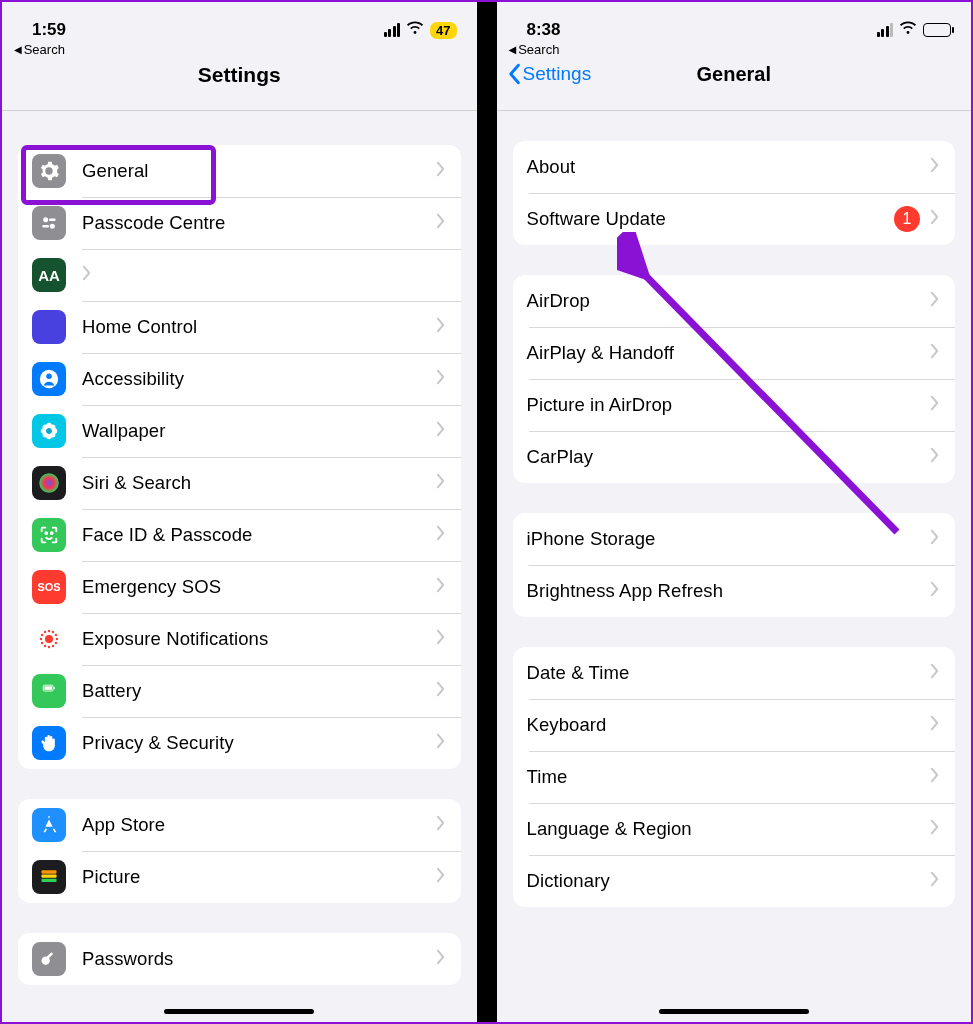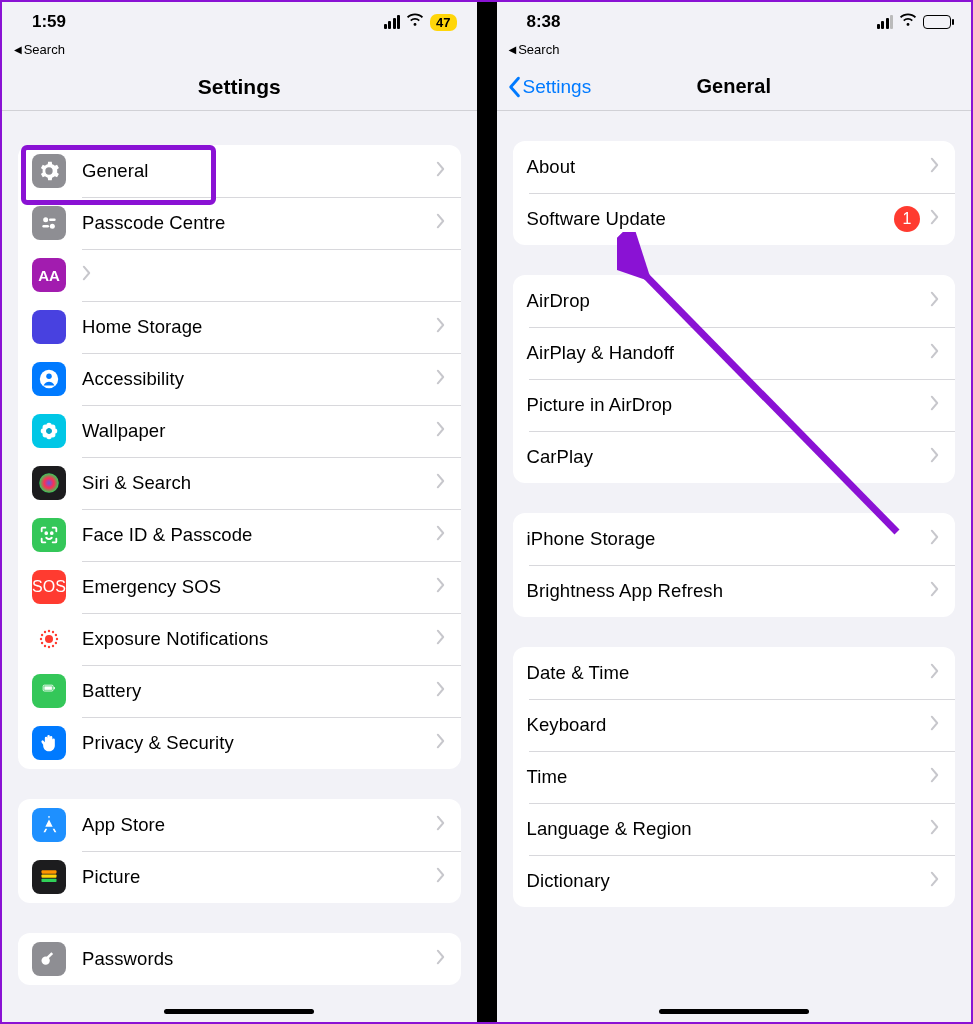--- a/index.html
+++ b/index.html
@@ -18,21 +18,21 @@
     overflow: hidden;
   }
   .divider {
     width: 20px;
     background: #000;
   }
   
   .status-bar {
     display: flex;
     justify-content: space-between;
-    align-items: flex-start;
+    align-items: flex-end;
     padding: 10px 20px 0 30px;
     height: 38px;
     font-size: 17px;
     font-weight: 600;
   }
   .status-icons { display: flex; align-items: center; gap: 6px; }
   .signal-bars { display: flex; align-items: flex-end; gap: 1.5px; }
   .signal-bars span { width: 3px; background: #000; border-radius: 1px; }
   .signal-bars span:nth-child(1){height:5px}.signal-bars span:nth-child(2){height:8px}
   .signal-bars span:nth-child(3){height:11px}.signal-bars span:nth-child(4){height:14px}
@@ -46,21 +46,21 @@
   }
   .battery-full::after{content:"";position:absolute;right:-4px;top:3px;width:2px;height:6px;background:#000;border-radius:1px;}
   .battery-full .fill{background:#000;height:100%;width:90%;border-radius:2px;}
   
   .breadcrumb {
     display:flex;align-items:center;gap:2px;padding:2px 12px 6px 12px;font-size:13px;
   }
   .breadcrumb .tri { font-size:10px; }
   
   .header {
-    display:flex;align-items:center;justify-content:center;position:relative;
+    display:flex;align-items:flex-start;justify-content:center;position:relative;
     height:48px;border-bottom:0.5px solid #d1d1d6;
   }
   .header .title{font-size:21px;font-weight:700;}
   .header.center .title{font-size:20px;font-weight:600;}
   .header .back-link{
     position:absolute;left:10px;display:flex;align-items:center;gap:2px;
     color:#007aff;font-size:19px;
   }
   .header .back-link svg{width:14px;height:22px;}
   
@@ -163,36 +163,36 @@
                 <rect x="4" y="14.5" width="8" height="3" rx="1.5" fill="#fff"></rect>
               </svg>
             </span>
           </span>
           <span class="label">Passcode Centre</span>
           <span class="chev"><svg viewBox="0 0 10 16">
               <path d="M2 1l6 7-6 7" stroke="#c7c7cc" stroke-width="2.2" fill="none" stroke-linecap="round" stroke-linejoin="round"></path>
             </svg></span>
         </div>
         <div class="row">
-          <span class="icon" style="background:#a21caf">
+          <span class="icon" style="background:#14532d">
             <span class="svg-center">
               <span style="font-size:15px;font-weight:700">AA</span>
             </span>
           </span>
           <span class="chev"><svg viewBox="0 0 10 16">
               <path d="M2 1l6 7-6 7" stroke="#c7c7cc" stroke-width="2.2" fill="none" stroke-linecap="round" stroke-linejoin="round"></path>
             </svg></span>
         </div>
         <div class="row">
           <span class="icon" style="background:#4841e0">
             <span class="svg-center">
               <div class="grid"><span style="background:#ff453a"></span><span style="background:#ff9f0a"></span><span style="background:#ffd60a"></span><span style="background:#30d158"></span><span style="background:#64d2ff"></span><span style="background:#5e5ce6"></span><span style="background:#bf5af2"></span><span style="background:#ff375f"></span><span style="background:#ff453a"></span><span style="background:#ff9f0a"></span><span style="background:#30d158"></span><span style="background:#64d2ff"></span></div>
             </span>
           </span>
-          <span class="label">Home Storage</span>
+          <span class="label">Home Control</span>
           <span class="chev"><svg viewBox="0 0 10 16">
               <path d="M2 1l6 7-6 7" stroke="#c7c7cc" stroke-width="2.2" fill="none" stroke-linecap="round" stroke-linejoin="round"></path>
             </svg></span>
         </div>
         <div class="row">
           <span class="icon" style="background:#007aff">
             <span class="svg-center">
               <svg viewBox="0 0 24 24" width="22" height="22">
                 <circle cx="12" cy="12" r="10" fill="#fff"></circle>
                 <circle cx="12" cy="9" r="3" fill="#007aff"></circle>
@@ -260,21 +260,21 @@
             </span>
           </span>
           <span class="label">Face ID &amp; Passcode</span>
           <span class="chev"><svg viewBox="0 0 10 16">
               <path d="M2 1l6 7-6 7" stroke="#c7c7cc" stroke-width="2.2" fill="none" stroke-linecap="round" stroke-linejoin="round"></path>
             </svg></span>
         </div>
         <div class="row">
           <span class="icon" style="background:#ff3b30">
             <span class="svg-center">
-              <span style="font-size:16px;font-weight:400">SOS</span>
+              <span style="font-size:11px;font-weight:700">SOS</span>
             </span>
           </span>
           <span class="label">Emergency SOS</span>
           <span class="chev"><svg viewBox="0 0 10 16">
               <path d="M2 1l6 7-6 7" stroke="#c7c7cc" stroke-width="2.2" fill="none" stroke-linecap="round" stroke-linejoin="round"></path>
             </svg></span>
         </div>
         <div class="row">
           <span class="icon" style="background:#ffffff">
             <span class="svg-center">

